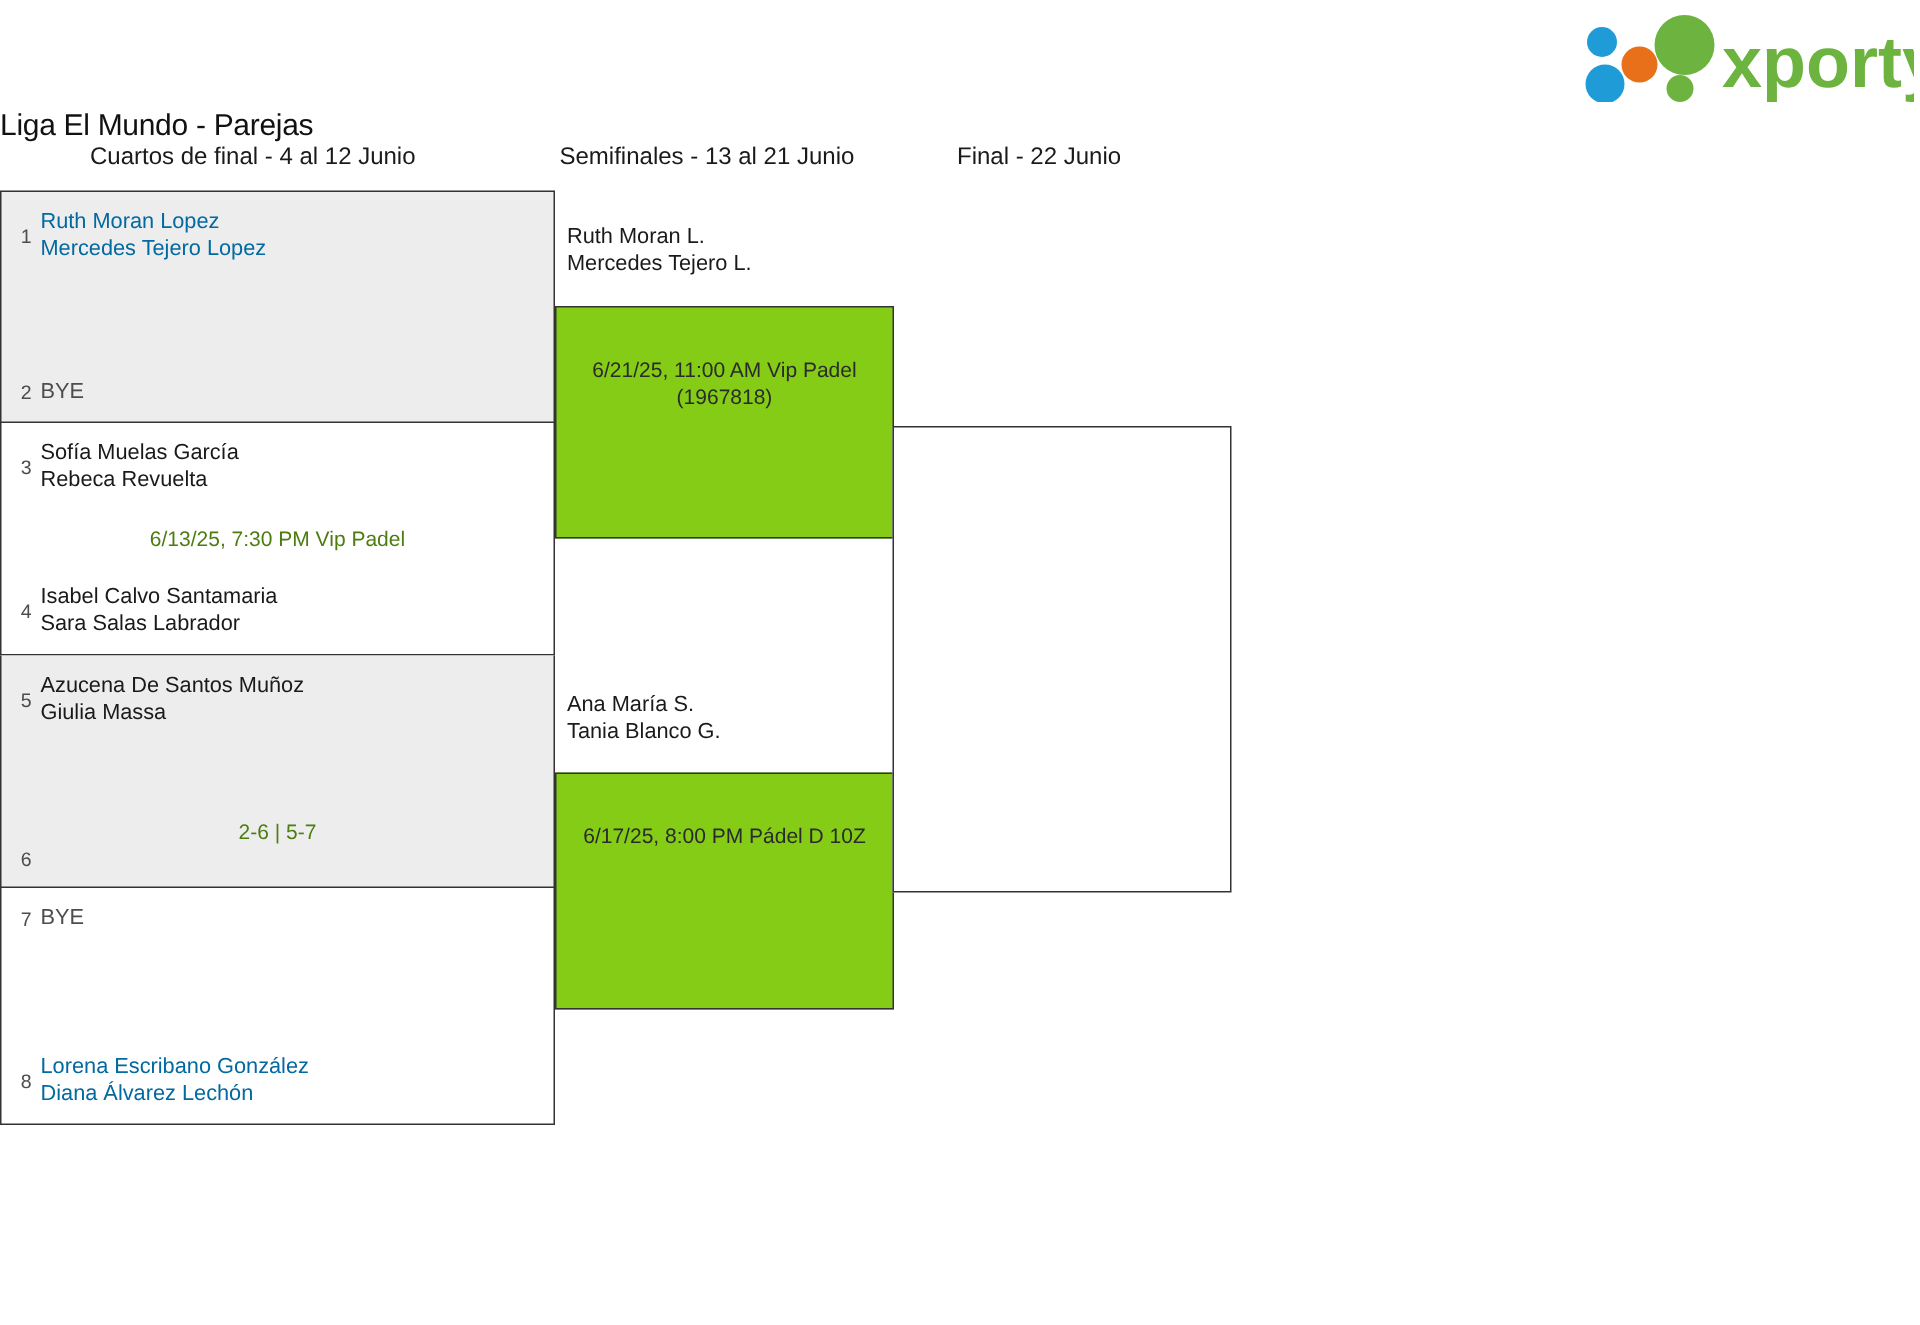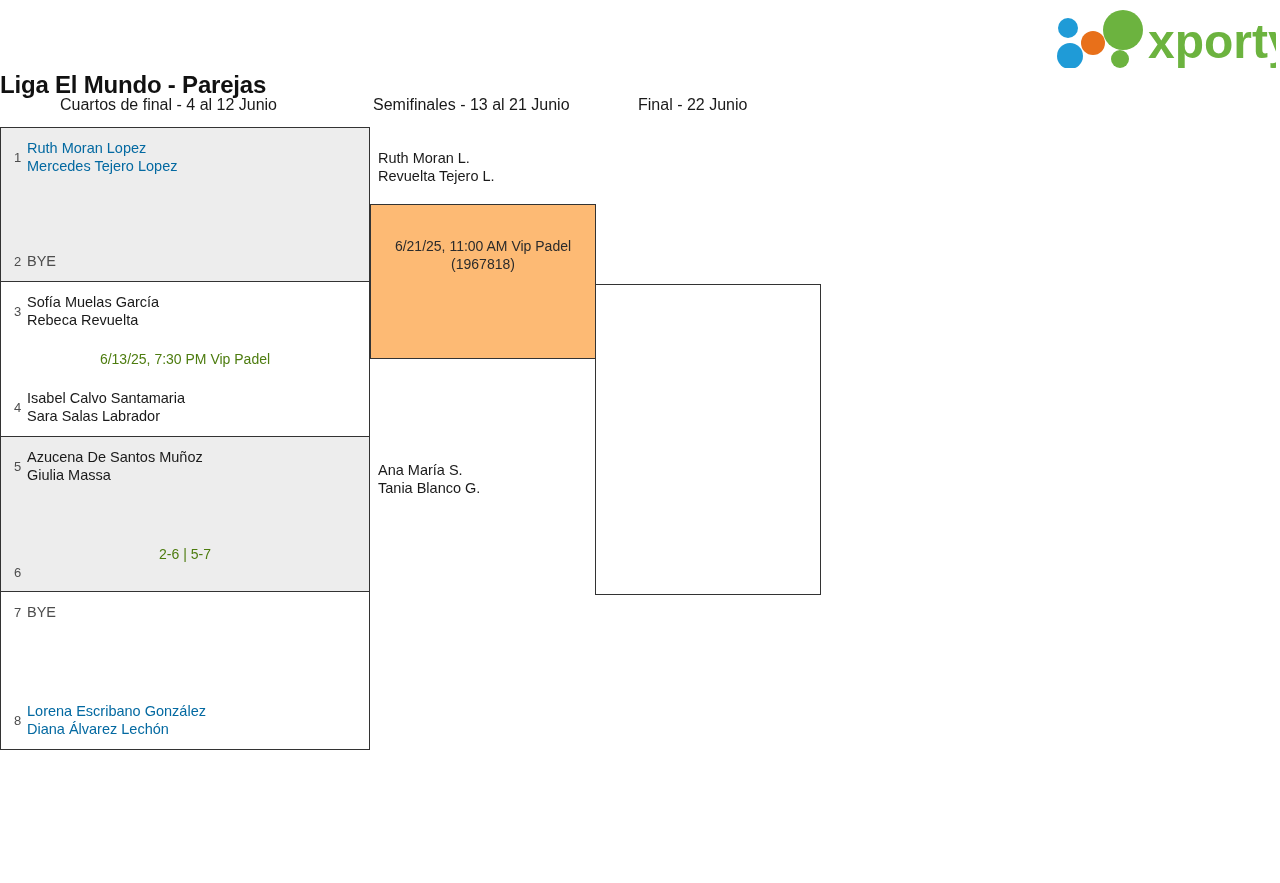--- a/index.html
+++ b/index.html
@@ -14,22 +14,22 @@
     font-family: "Liberation Sans", sans-serif;
     color: #222222;
     overflow: hidden;
   }
 
   
   #tournament-title {
     position: absolute;
     left: 0px;
     top: 2px;
-    font-size: 24px;
-    font-weight: bold;
+    font-size: 20px;
+    font-weight: normal;
     line-height: 33px;
     letter-spacing: -0.2px;
     color: #111111;
     white-space: pre;
   }
   #title-line-1, #title-line-2 { display: block; }
 
   
   #brand-logo {
     position: absolute;
@@ -116,21 +116,21 @@
   #qf-meta-1 { top: 68px; }
   #qf-meta-2 { top: 68px; margin-top: 40px; }
 
   
   .sf-box {
     position: absolute;
     left: 370px;
     width: 226px;
     box-sizing: border-box;
     border: 1px solid #333333;
-    background: #fdba74;
+    background: #84cc16;
   }
   #sf-box-0 { top: 77px;  height: 155px; }
   #sf-box-1 { top: 388px; height: 158px; }
 
   .sf-name-block {
     position: absolute;
     left: 378px;
     font-size: 14.5px;
     line-height: 18px;
     color: #1a1a1a;
@@ -238,24 +238,27 @@
     </div>
     <div class="team-block team-bottom">
       <span class="seed">8</span>
       <span class="players winner">Lorena Escribano González
 Diana Álvarez Lechón</span>
     </div>
     <div class="match-meta" id="qf-meta-3"></div>
   </div>
 
   <div class="sf-name-block" id="sf-names-0-top">Ruth Moran L.
-Revuelta Tejero L.</div>
+Mercedes Tejero L.</div>
   <div class="sf-box" id="sf-box-0">
     <div class="sf-meta" id="sf-meta-0">6/21/25, 11:00 AM Vip Padel
 (1967818)</div>
   </div>
 
   <div class="sf-name-block" id="sf-names-1-top">Ana María S.
 Tania Blanco G.</div>
+  <div class="sf-box" id="sf-box-1">
+    <div class="sf-meta" id="sf-meta-1">6/17/25, 8:00 PM Pádel D 10Z</div>
+  </div>
 
   <div id="final-box"></div>
 
 </div>
 
 </body></html>

